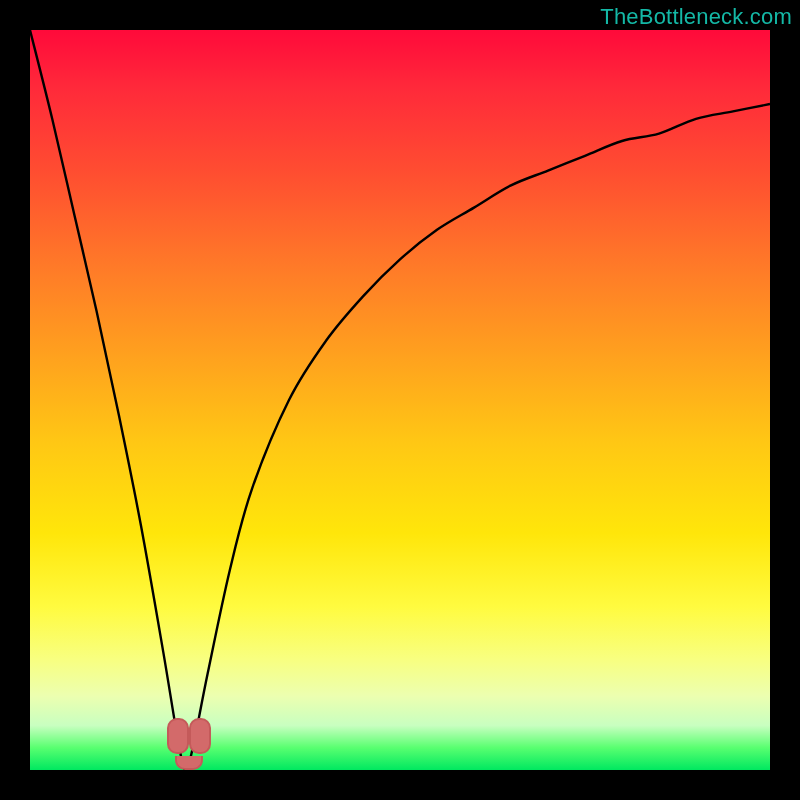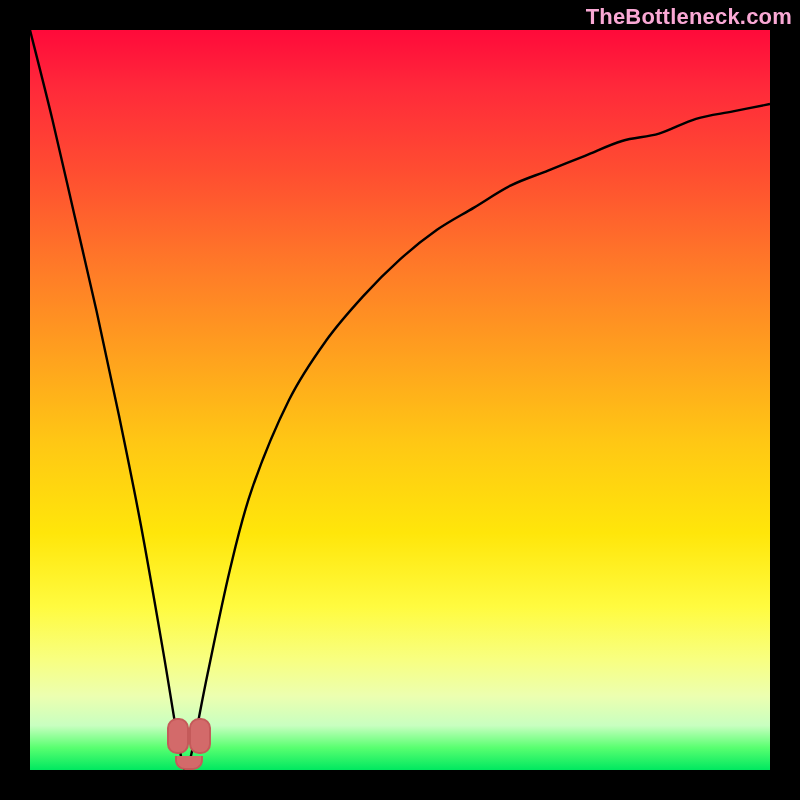--- a/index.html
+++ b/index.html
@@ -42,24 +42,24 @@
       #ecffb0 90%,
       #c8ffc0 94%,
       #58ff70 97%,
       #00e860 100%
     );
   }
   .watermark {
     position: absolute;
     top: 4px;
     right: 8px;
-    color: #f9a8d4;
+    color: #14b8a6;
     font-size: 22px;
     letter-spacing: 0.2px;
-    font-weight: 700;
+    font-weight: 400;
     user-select: none;
   }
   svg.curve {
     position: absolute;
     left: 0; top: 0;
     width: 740px;
     height: 740px;
   }
   .marker {
     position: absolute;

